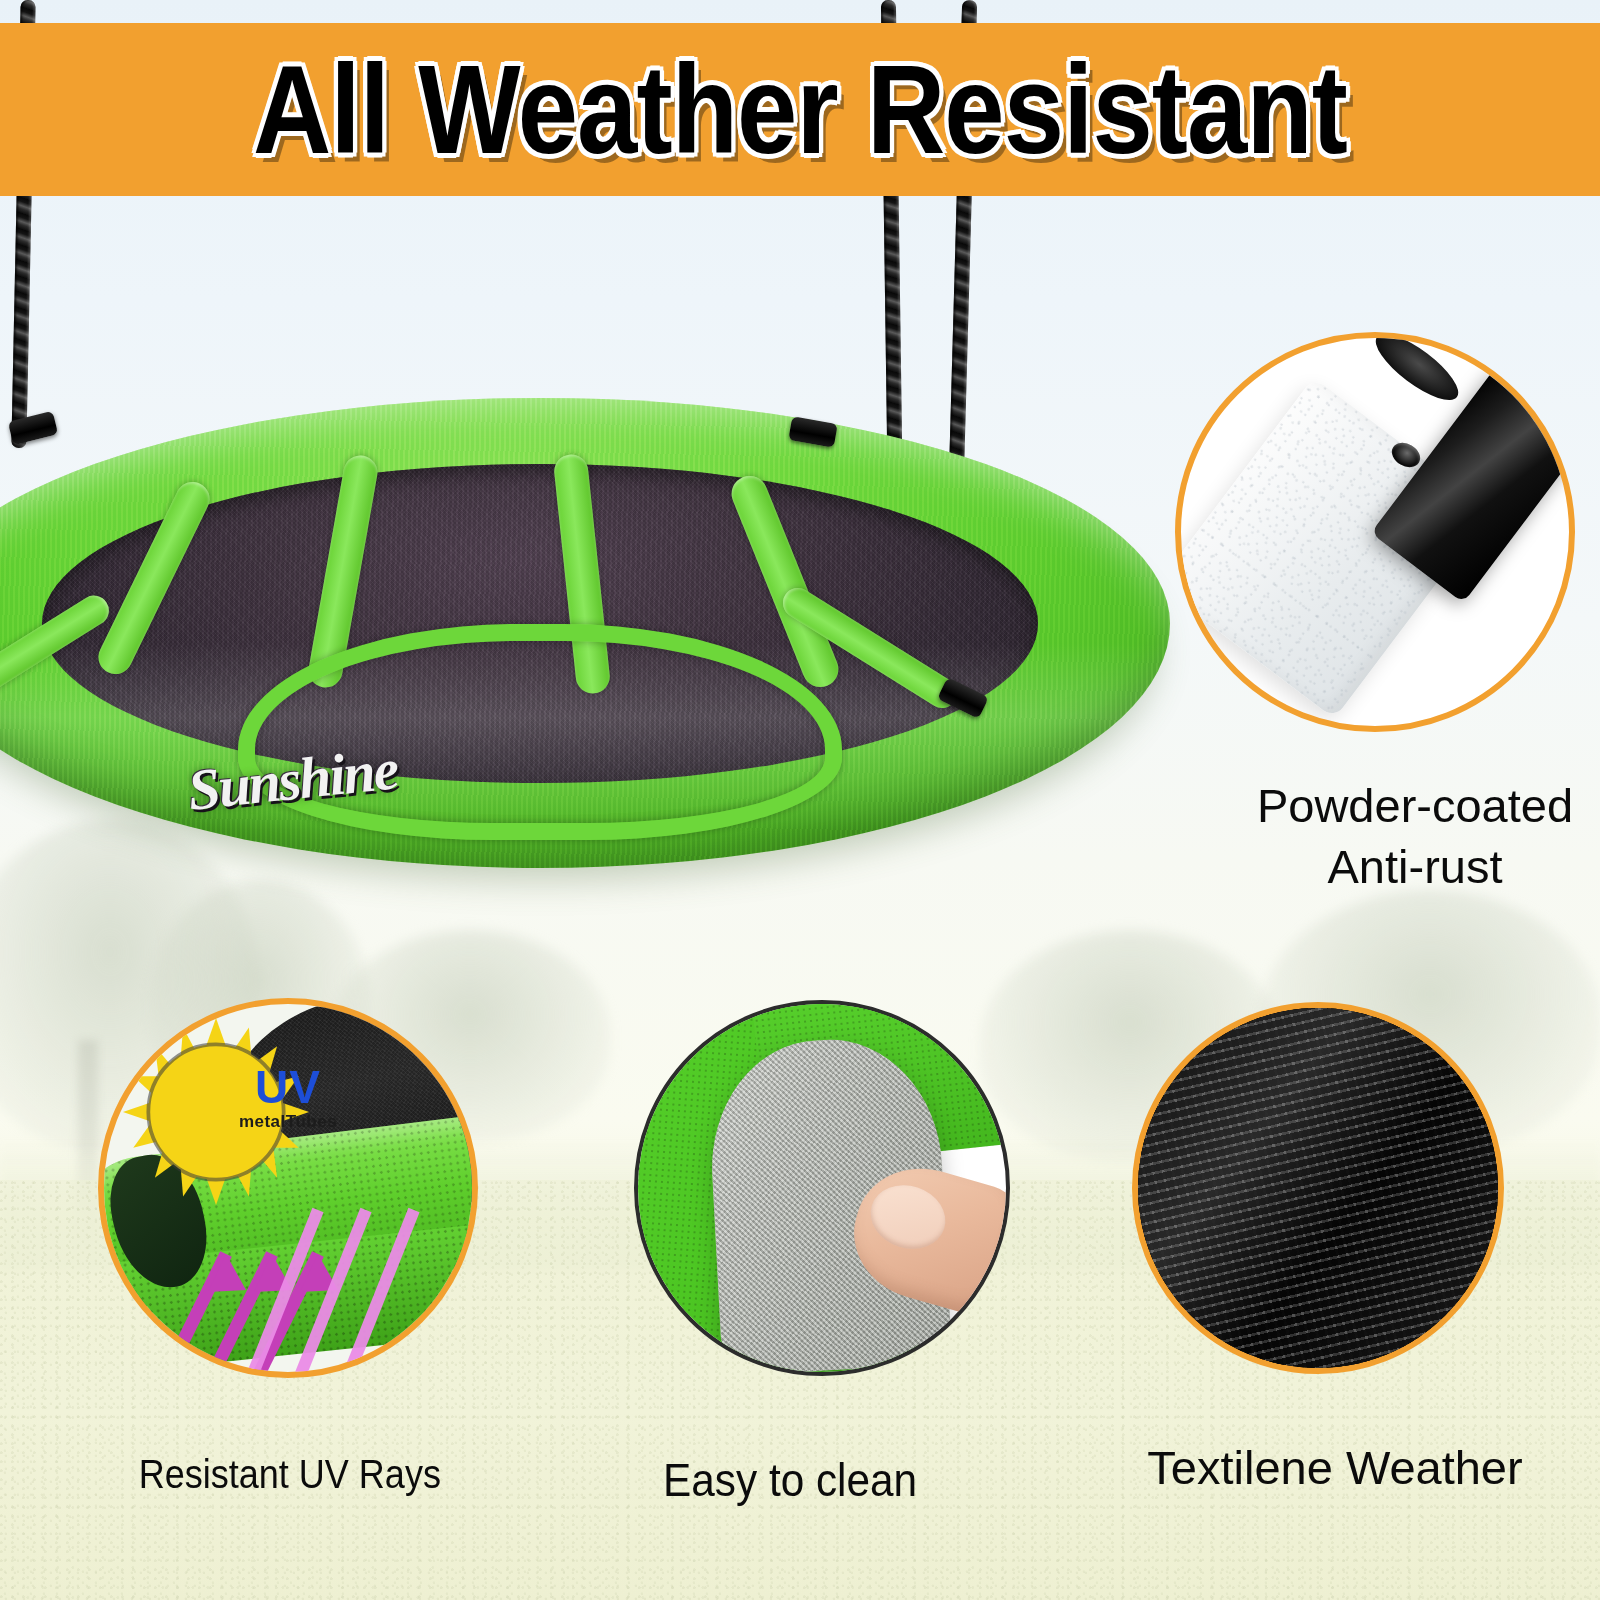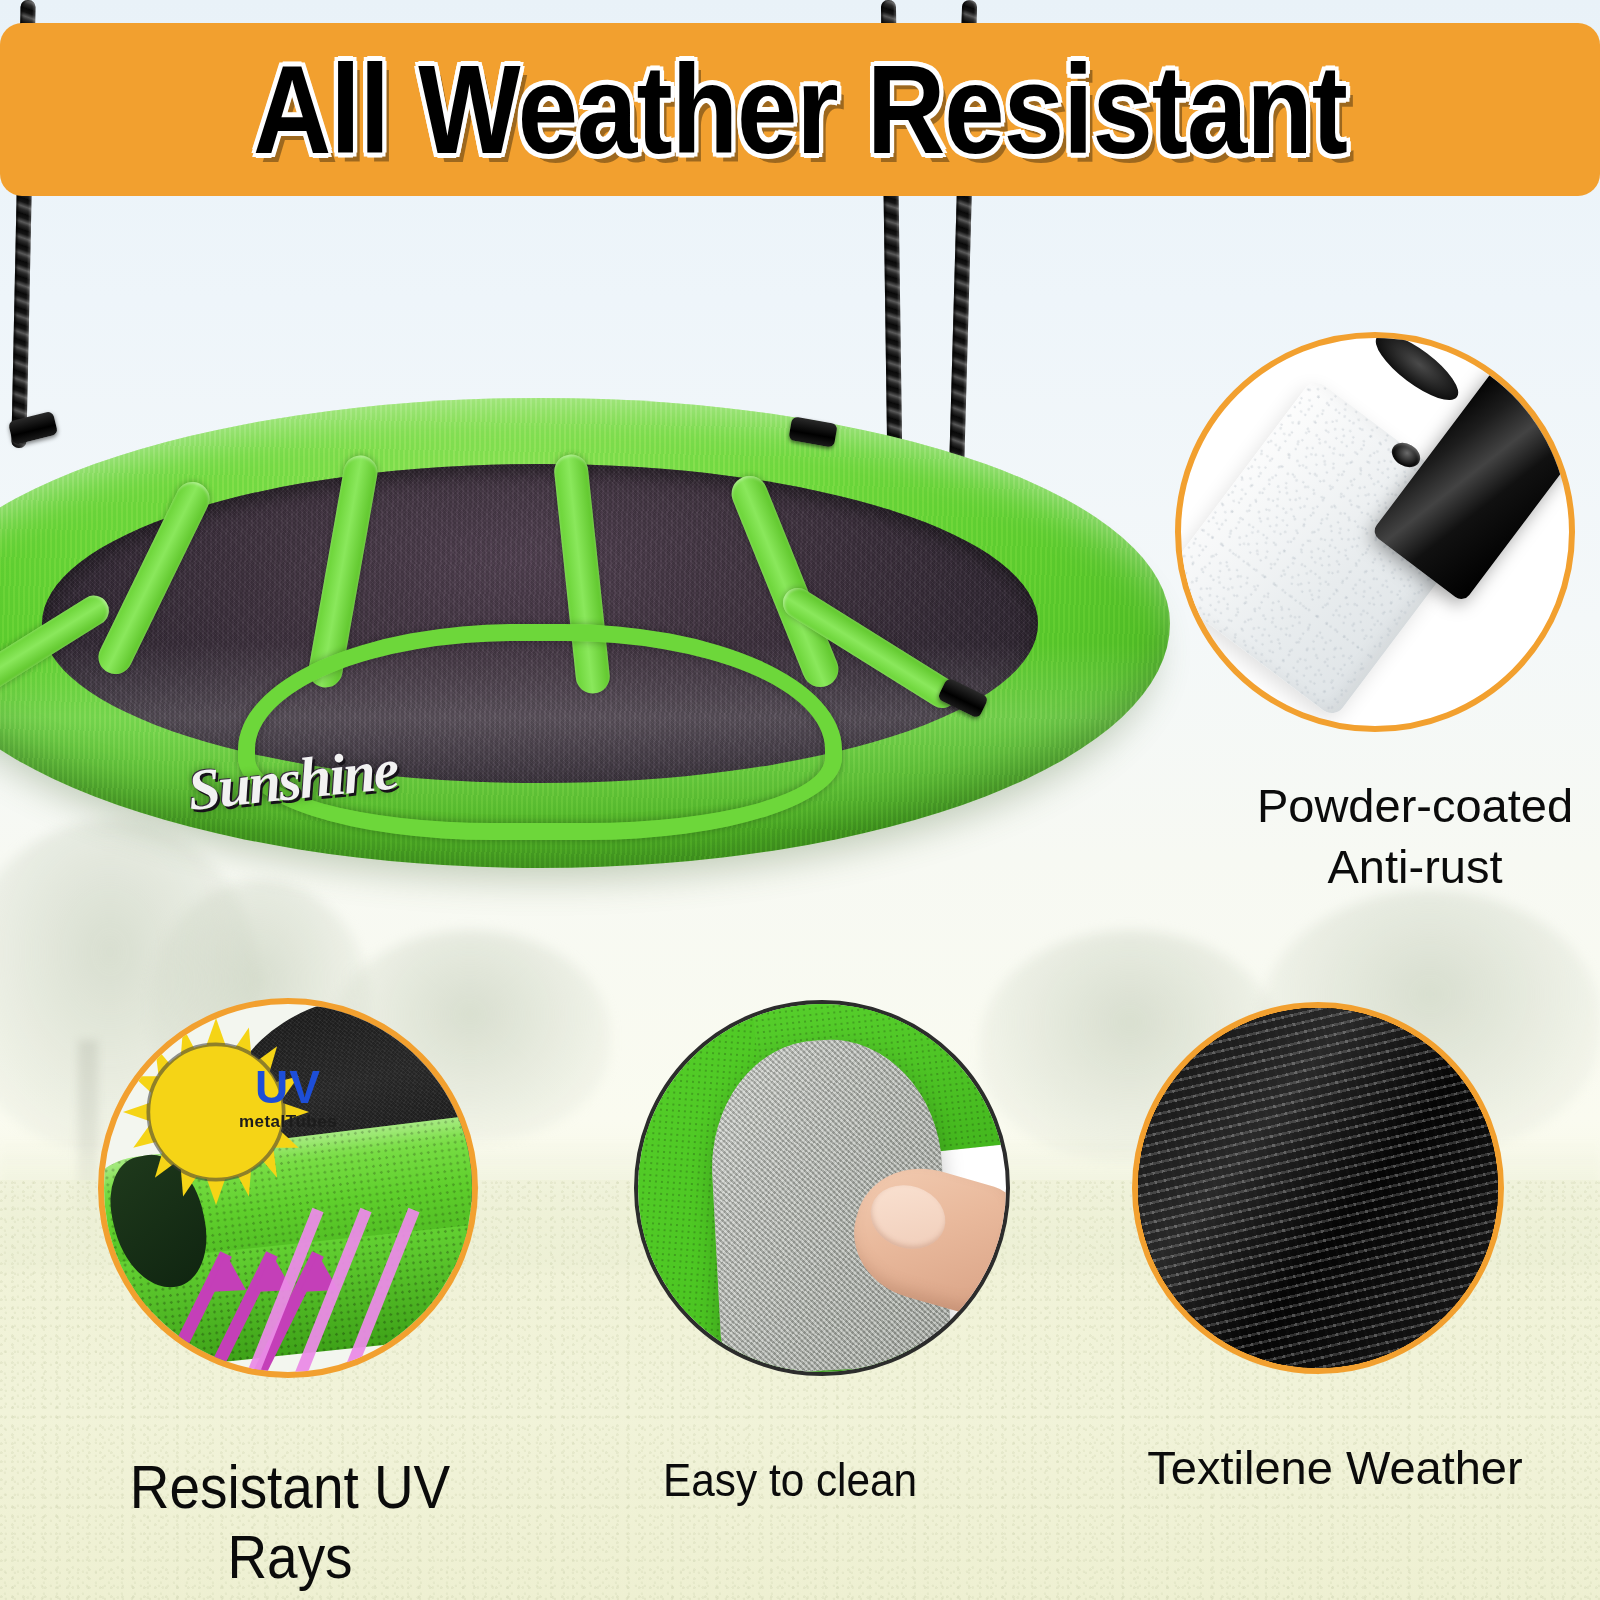--- a/index.html
+++ b/index.html
@@ -56,21 +56,20 @@
     background-size: 11px 9px, 13px 11px, 9px 13px, 15px 10px;
     opacity: .9;
   }
 
   
   #banner {
     position: absolute; left: 0; top: 23px; width: 1600px; height: 173px;
     background: #F2A02F;
     display: flex; align-items: center; justify-content: center;
     z-index: 40;
-    border-radius: 22px;
   }
   #banner-title {
     font-family: "Liberation Sans Narrow", "Liberation Sans", sans-serif;
     font-weight: 700;
     font-size: 126px;
     line-height: 1;
     letter-spacing: -1px;
     color: #000;
     transform: scaleX(.86);
     transform-origin: center;
@@ -387,21 +386,21 @@
     position: absolute;
     z-index: 35;
     color: #0b0b0b;
     text-align: center;
     font-family: "Liberation Sans", sans-serif;
   }
   #cap-tube {
     left: 1200px; top: 775px; width: 430px;
     font-size: 47px; line-height: 1.30;
   }
-  #cap-uv   { left: 40px;  top: 1452px; width: 500px; font-size: 61px; }
+  #cap-uv   { left: 40px;  top: 1452px; width: 500px; font-size: 40px; }
   #cap-uv .cap-line { transform: scaleX(.90); display: inline-block; }
   #cap-clean{ left: 570px; top: 1452px; width: 440px; font-size: 47px; }
   #cap-clean .cap-line { transform: scaleX(.90); display: inline-block; }
   #cap-fabric { left: 1085px; top: 1438px; width: 500px; font-size: 47px; line-height: 1.28; }
 </style>
 </head>
 <body>
 
 <div id="scene">
   <div class="tree" style="left:-40px; top:820px; width:300px; height:330px;"></div>

